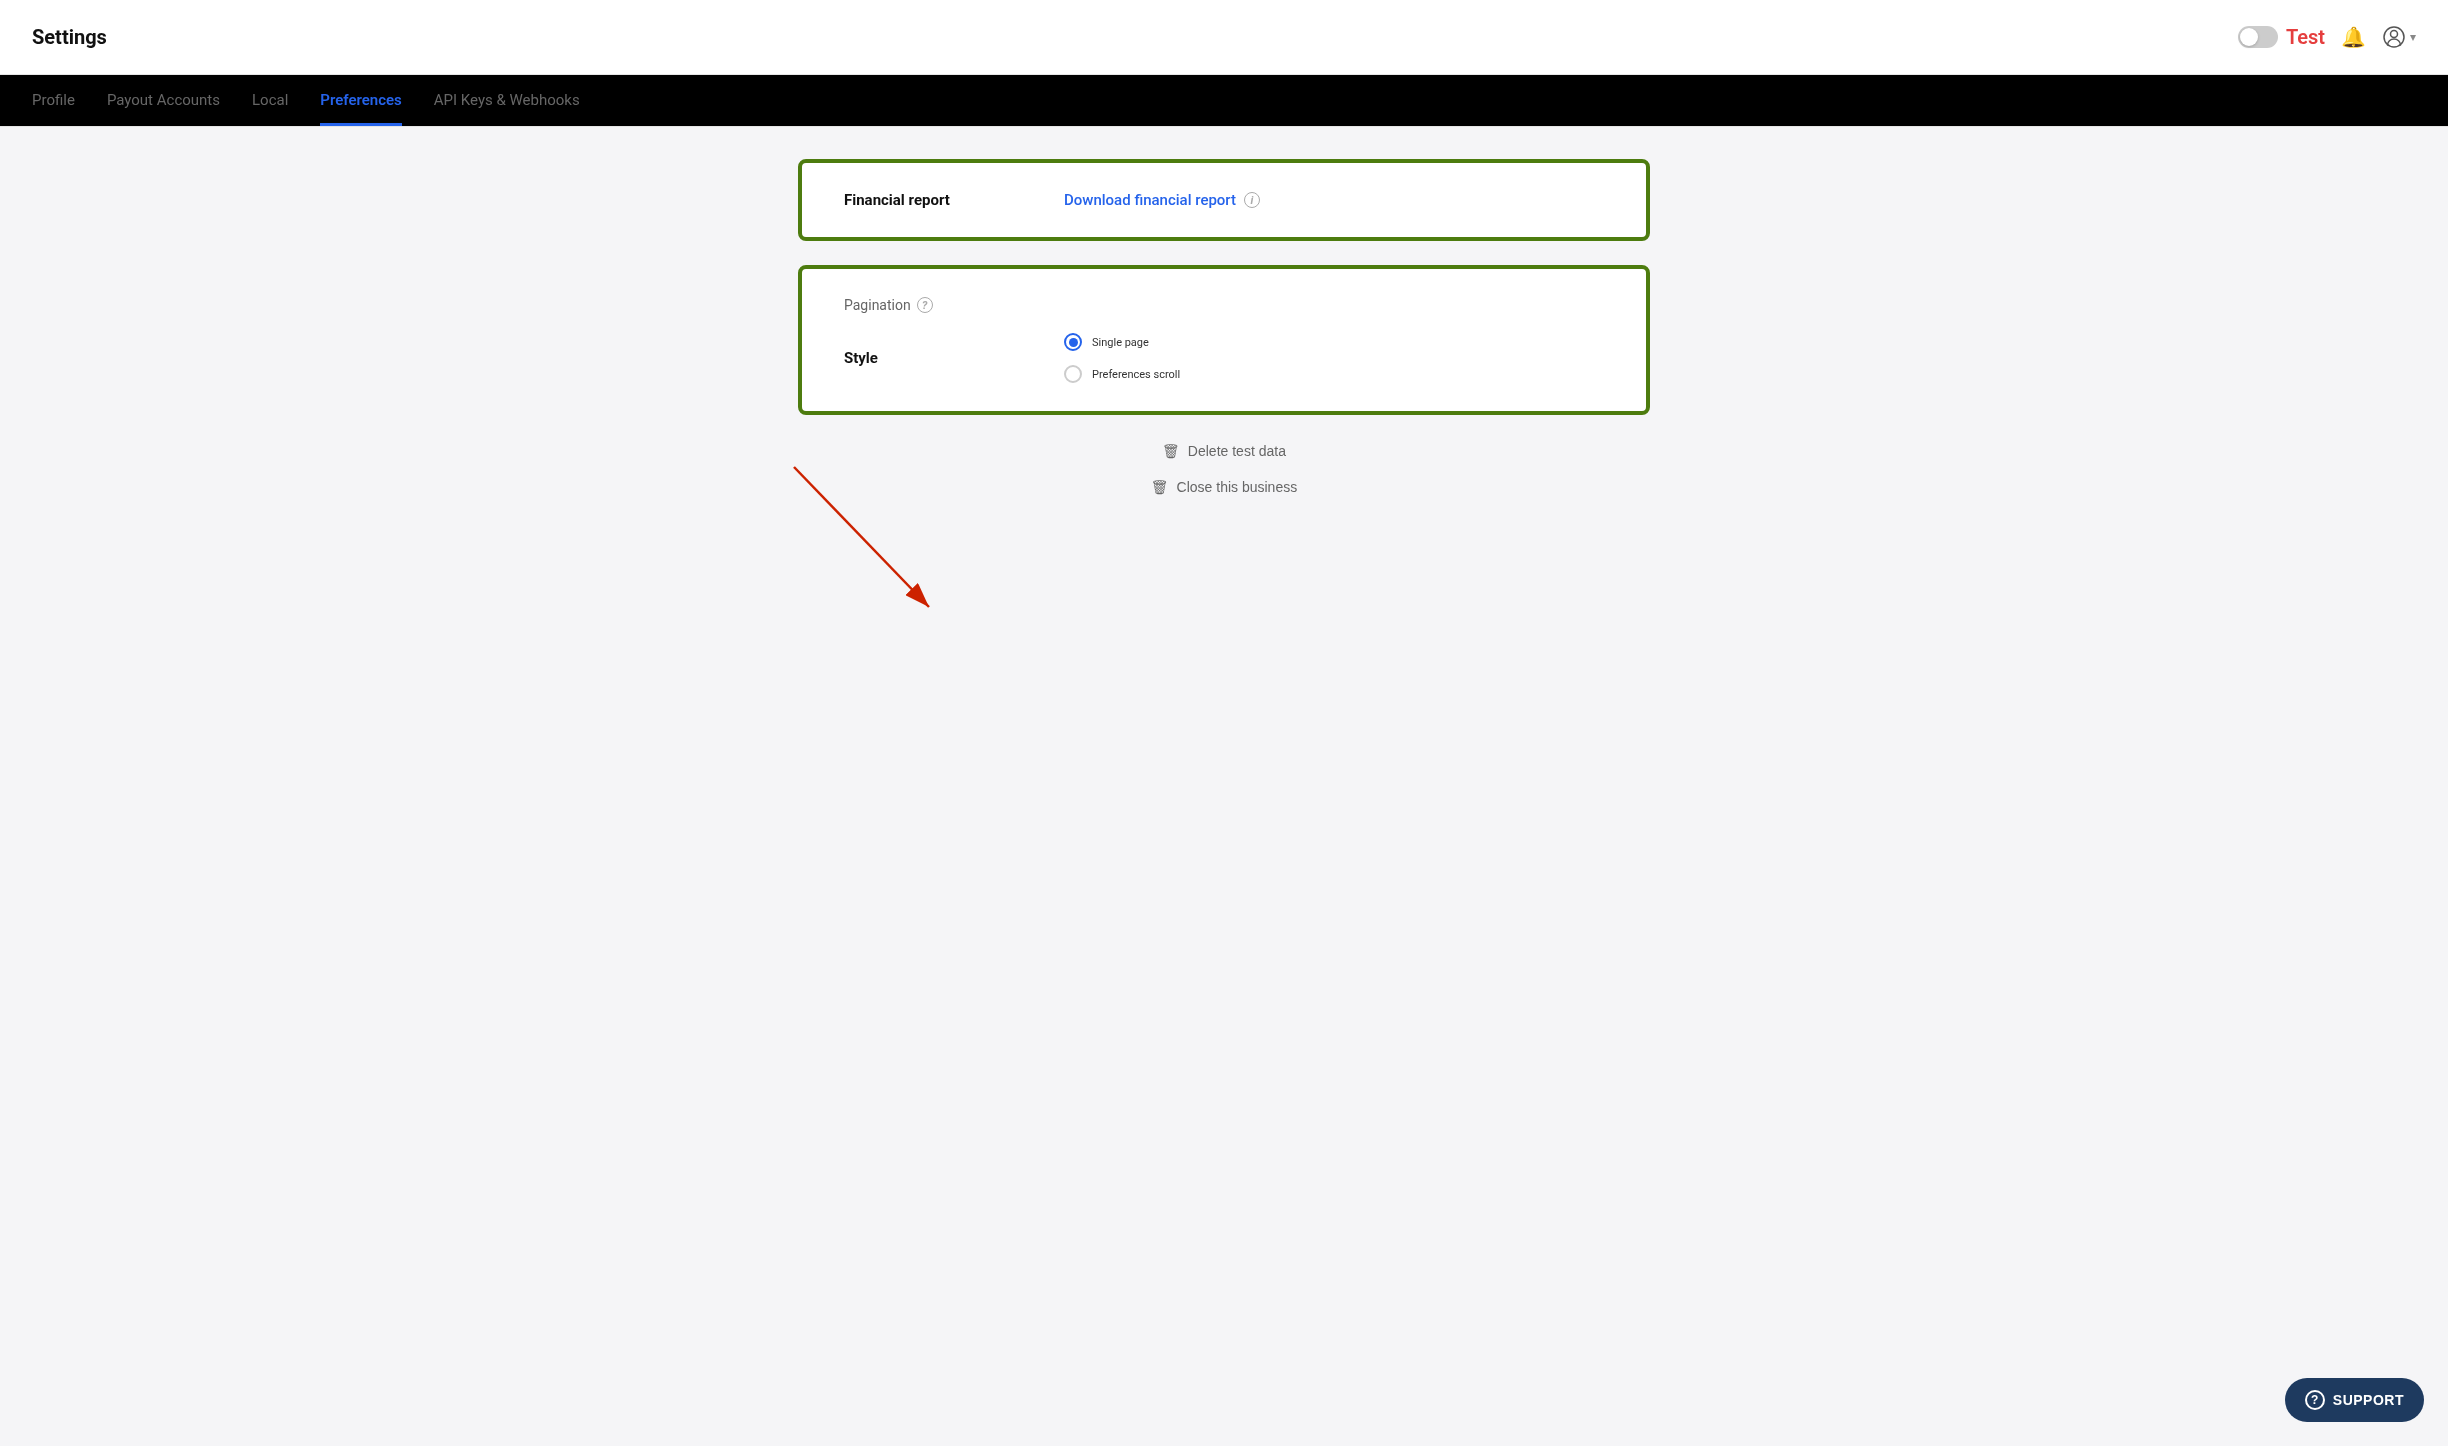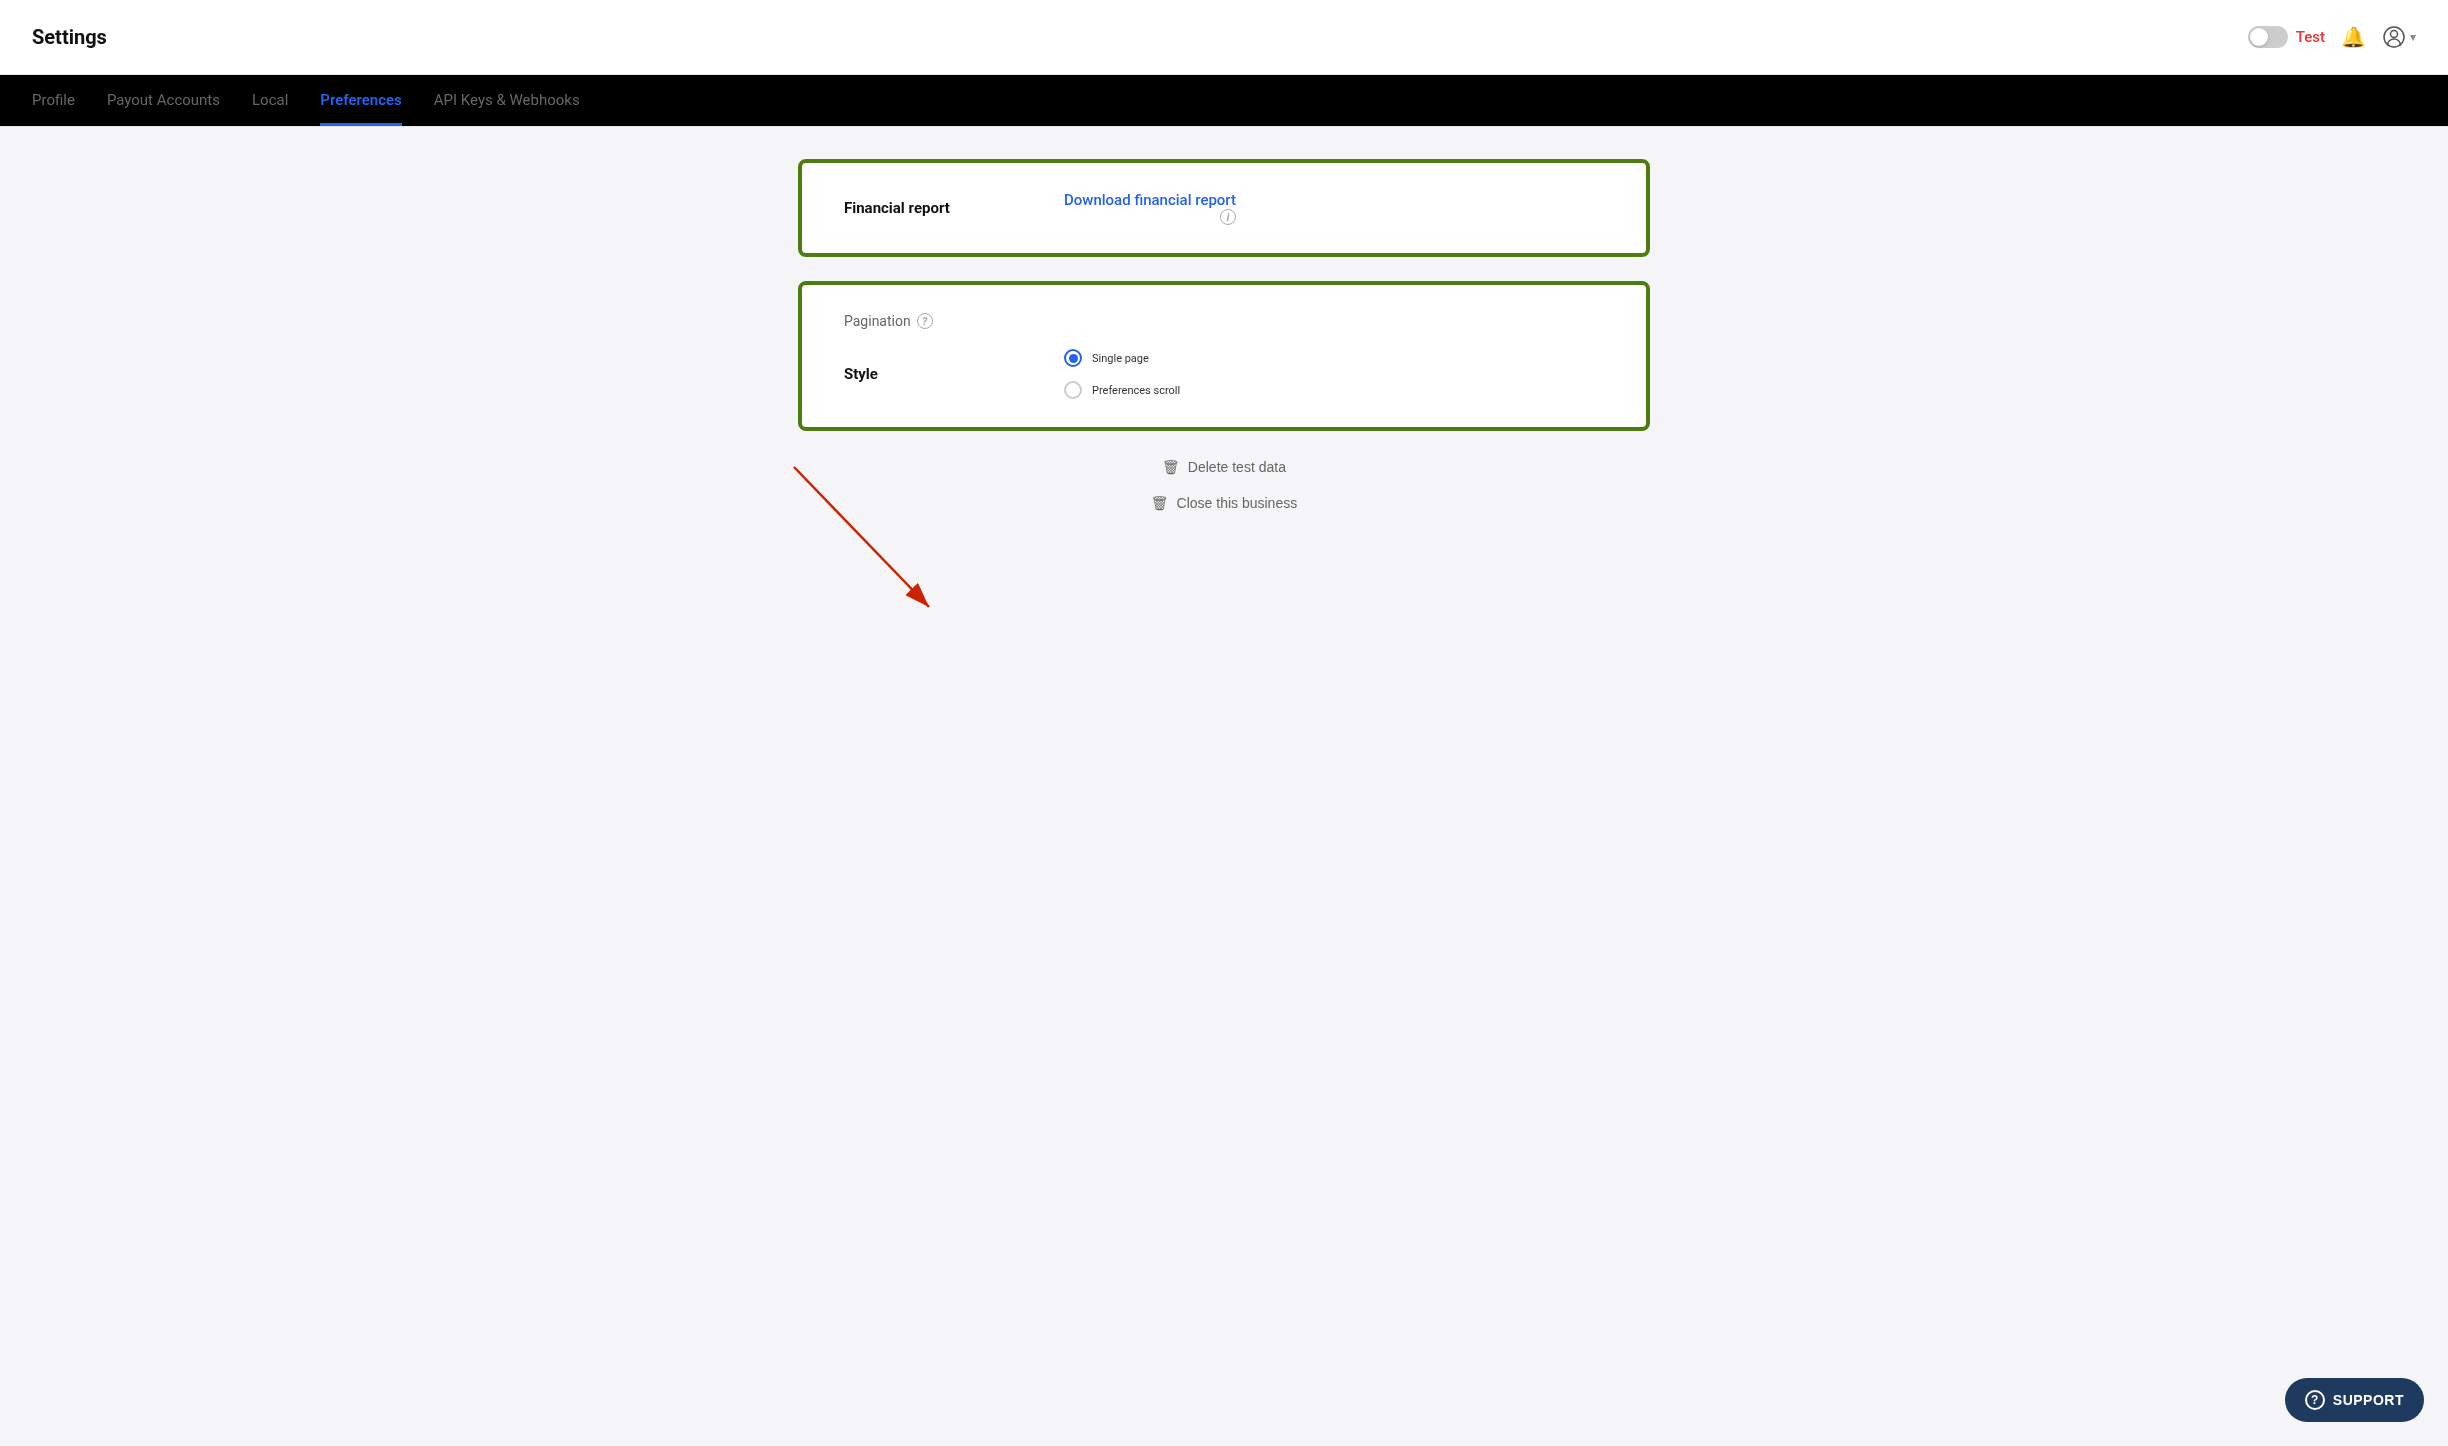--- a/index.html
+++ b/index.html
@@ -47,21 +47,21 @@
       width: 18px;
       height: 18px;
       background: #fff;
       border-radius: 50%;
       position: absolute;
       top: 2px;
       left: 2px;
       box-shadow: 0 1px 3px rgba(0,0,0,0.2);
     }
     .test-label {
-      font-size: 15px;
+      font-size: 20px;
       font-weight: 600;
       color: #e53e3e;
     }
     .bell-icon {
       font-size: 20px;
       color: #555;
       cursor: pointer;
     }
     .user-icon {
       display: flex;
@@ -122,22 +122,22 @@
       align-items: center;
     }
     .card-label {
       font-size: 15px;
       font-weight: 700;
       color: #111;
       min-width: 220px;
     }
     .card-value {
       display: flex;
-      align-items: flex-end;
-      flex-direction: column;
+      align-items: center;
+      gap: 8px;
     }
     .download-link {
       font-size: 15px;
       font-weight: 500;
       color: #2563eb;
       text-decoration: none;
       cursor: pointer;
     }
     .info-icon {
       width: 16px;

